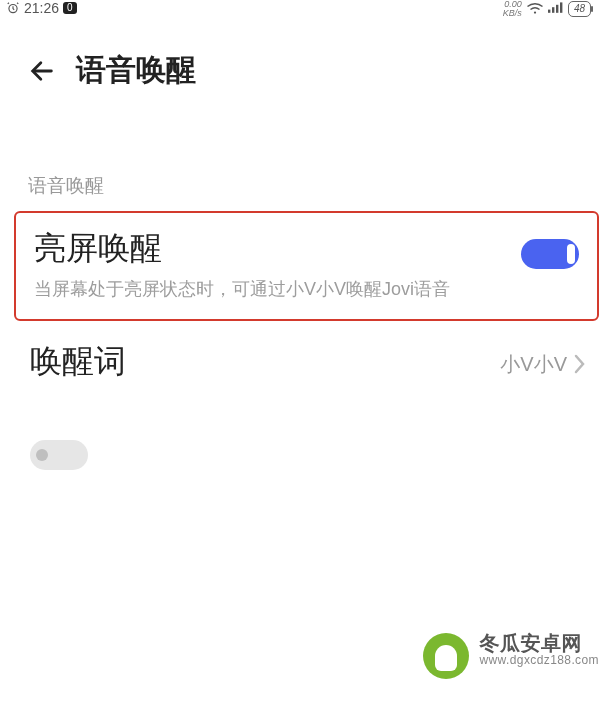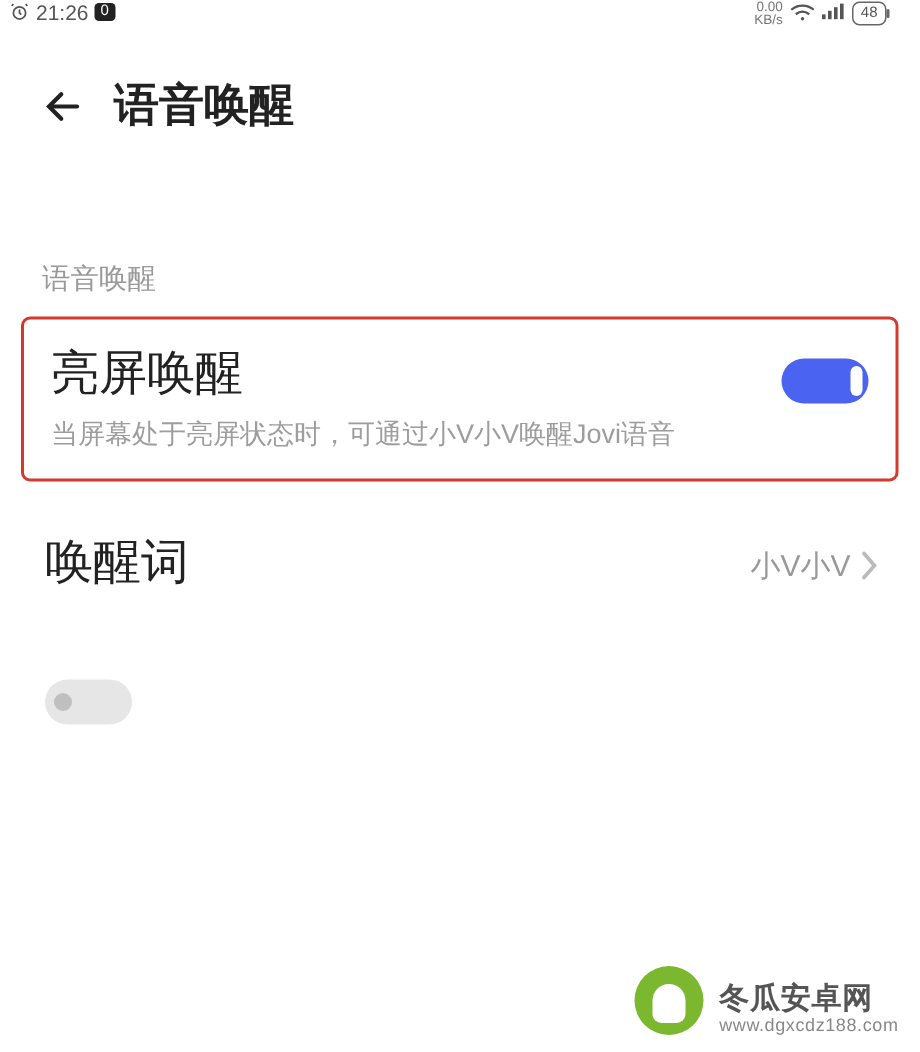--- a/index.html
+++ b/index.html
@@ -33,20 +33,21 @@
     color: #fff;
     border-radius: 3px;
     font-size: 10px;
     padding: 1px 4px;
     line-height: 1;
   }
   .status-right {
     display: flex;
     align-items: center;
     gap: 4px;
+    font-style: italic;
   }
   .net-text {
     font-size: 9px;
     line-height: 1.05;
     color: #777;
     text-align: right;
   }
   .battery-pill {
     border: 1px solid #666;
     border-radius: 5px;
@@ -157,23 +158,23 @@
     width:12px;
     height:12px;
     background:#bfbfbf;
     border-radius:50%;
   }
 
   
   .watermark {
     position: absolute;
     right: 14px;
-    bottom: 11px;
-    display: flex;
-    align-items: flex-end;
+    bottom: 22px;
+    display: flex;
+    align-items: flex-start;
     gap: 10px;
   }
   .wm-icon {
     width: 46px;
     height: 46px;
     background: #7bb82f;
     border-radius: 50%;
     position: relative;
   }
   .wm-icon::before,
@@ -256,21 +257,21 @@
 <div class="highlight">
   <div class="row">
     <div class="row-text">
       <div class="row-title">亮屏唤醒</div>
       <div class="row-desc">当屏幕处于亮屏状态时，可通过小V小V唤醒Jovi语音</div>
     </div>
     <div class="toggle toggle-on"></div>
   </div>
 </div>
 
-<div class="row" style="padding-top:32px;padding-bottom:26px;align-items:center;">
+<div class="row" style="padding-top:19px;padding-bottom:26px;align-items:center;">
   <div class="row-text">
     <div class="row-title" style="margin-bottom:0;">唤醒词</div>
   </div>
   <div class="row-right">
     <span>小V小V</span>
     <span class="chevron">
       <svg width="12" height="20" viewBox="0 0 12 20" fill="none" stroke="#bbb" stroke-width="2.5" stroke-linecap="round">
         <path d="M3 2l7 8-7 8"></path>
       </svg>
     </span>

